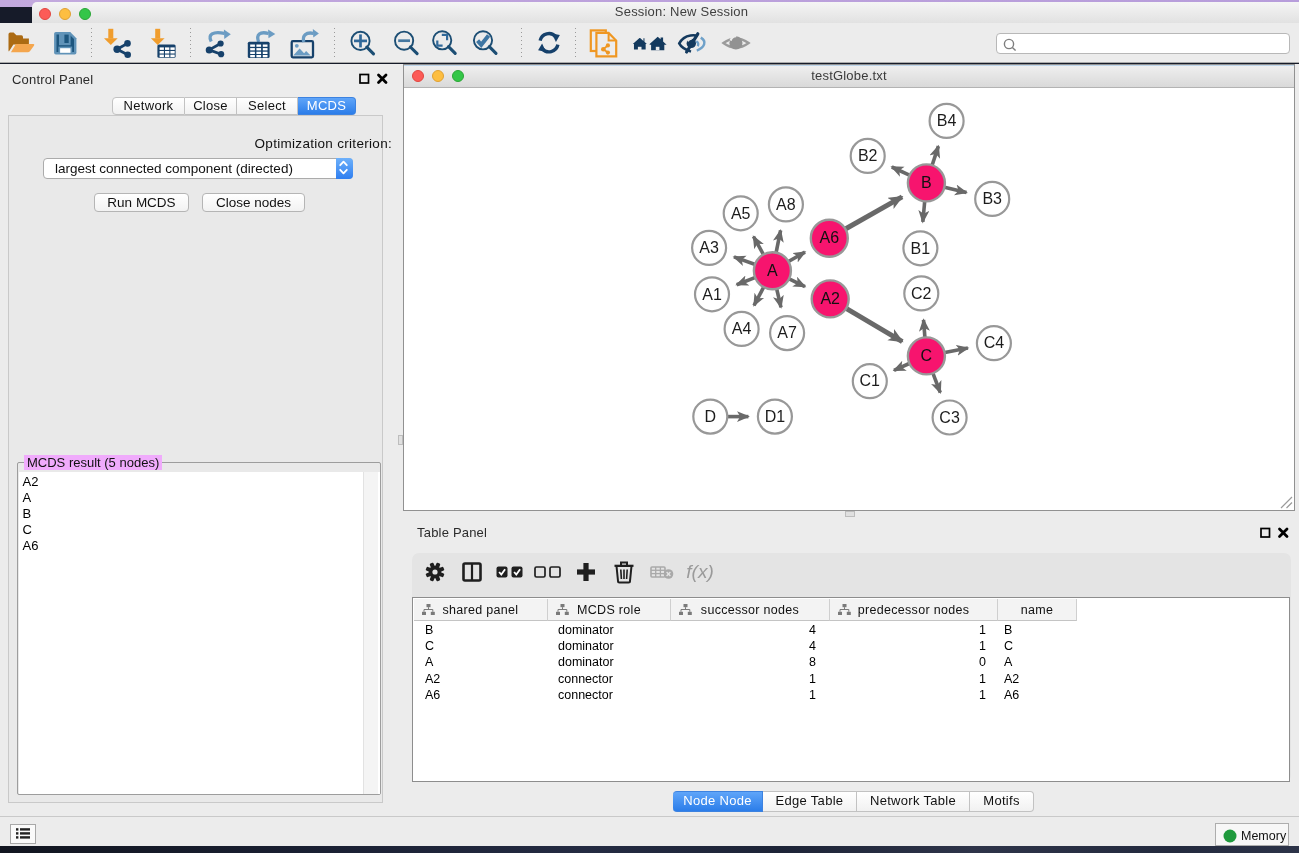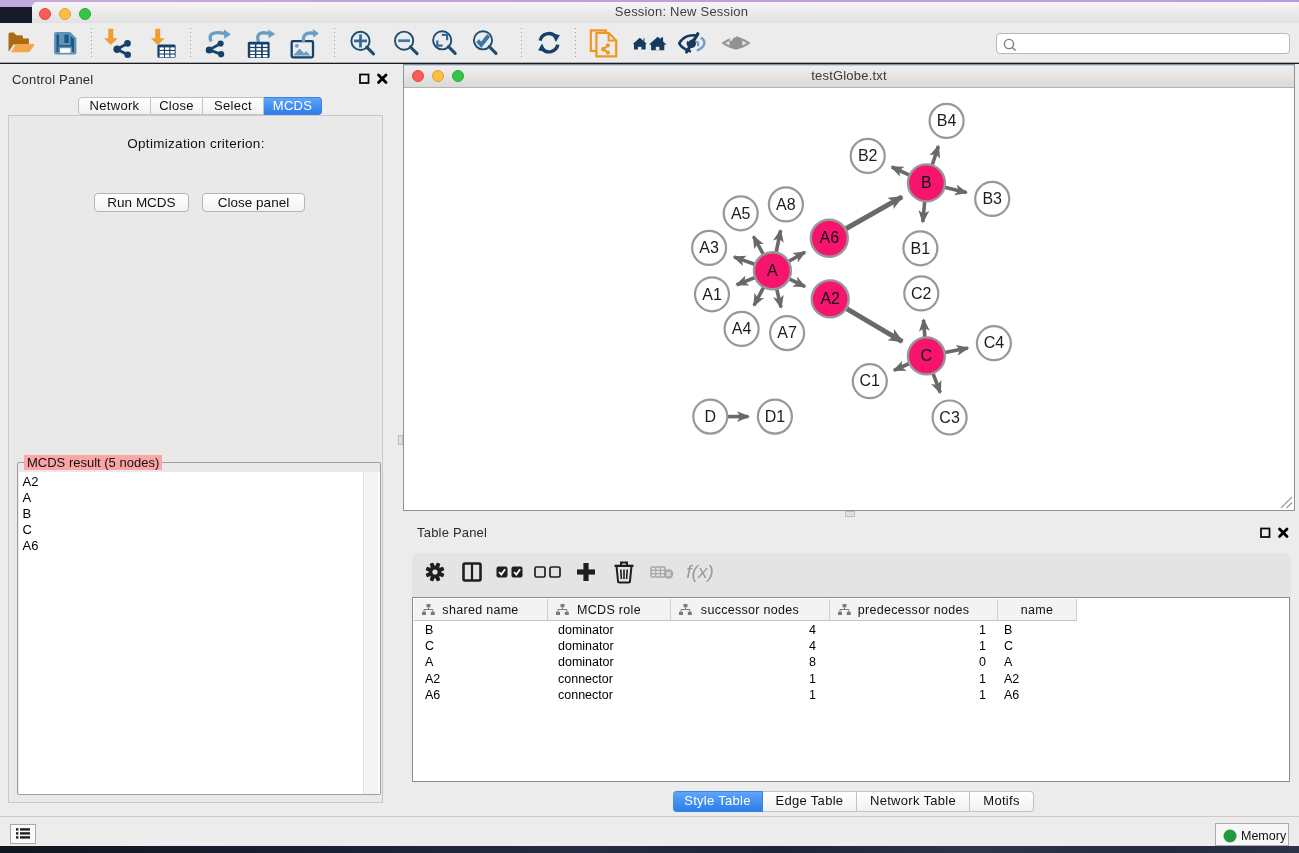--- a/index.html
+++ b/index.html
@@ -19,32 +19,32 @@
   background-image:linear-gradient(#9a9a9a 1.5px, transparent 1.5px); background-size:1px 4px; }
 #search { left:996px; top:10px; width:294px; height:21px; background:#fff;
   border:1px solid #b8b8b8; border-radius:4px; }
 
 #main { left:0; top:64px; width:1299px; height:753px; background:#ececec; }
 
 #cpHead { left:12px; top:8px; font-size:13px; letter-spacing:0.2px; color:#2b2b2b; }
 .tabrow { display:flex; }
 .tab { font-size:13px; letter-spacing:0.3px; color:#111; background:linear-gradient(#ffffff,#f1f1f1); border:1px solid #c2c2c2; border-left:none;
   text-align:center; line-height:16.5px; height:18px; }
-.tab.first { border-left:1px solid #c2c2c2; border-radius:4px 0 0 4px; }
+.tab.first { border-left:1px solid #c2c2c2; border-radius:4px 0 0 4px;margin-left:34px; }
 .tab.sel { background:linear-gradient(#5fa5f9,#2b7de9); color:#fff; border-color:#3c82e0; border-radius:0 4px 4px 0; }
 #cpBox { left:8px; top:50.5px; width:375px; height:688px; background:#e9e9e9; border:1px solid #c9c9c9; }
-#optLabel { top:72px; left:0; width:392px; text-align:center; font-size:13.5px; letter-spacing:0.3px; color:#111; }
+#optLabel { top:72px; left:0; width:392px; text-align:right; font-size:13.5px; letter-spacing:0.3px; color:#111; }
 #combo { left:43px; top:94px; width:310px; height:21px; background:#fff; border:1px solid #ababab; border-radius:4px;
   font-size:13.5px; color:#111; line-height:19px; padding-left:11px; }
 #comboBtn { right:-1px; top:-1px; width:17px; height:21px; border-radius:0 4px 4px 0;
   background:linear-gradient(#6eb1fb,#2e7ef0); }
 .btn { background:linear-gradient(#ffffff,#f2f2f2); border:1px solid #b5b5b5; border-radius:4px;
   font-size:13.5px; color:#111; text-align:center; height:19px; line-height:17px; }
 #fieldset { left:17px; top:397.5px; width:364px; height:333px; border:1px solid #9d9d9d; border-radius:2px; }
-#legend { left:6px; top:-8px; background:#fca5a5; font-size:13px; color:#111; padding:0 3px; }
+#legend { left:6px; top:-8px; background:#f0abfc; font-size:13px; color:#111; padding:0 3px; }
 #mcdsList { left:1px; top:9px; width:361px; height:322px; background:#fff; }
 #mcdsList .li { font-size:13px; color:#000; height:16.2px; line-height:16.2px; padding-left:3.5px; }
 #mcdsList { padding-top:2px; }
 #mcdsScroll { right:2px; top:0; width:15px; height:322px; background:#f4f4f4; border-left:1px solid #e2e2e2; }
 
 #netwin { left:403px; top:0px; width:892px; height:446.5px; background:#fff; border:1px solid #919191; }
 #nettitle { left:0; top:0; width:100%; height:23px; background:linear-gradient(#f0f0f0,#d9d9d9); border-bottom:1px solid #b3b3b3; }
 #nettitle .title { width:100%; text-align:center; font-size:13px; letter-spacing:0.2px; color:#3a3a3a; line-height:22px; }
 .grip { right:1px; bottom:1px; width:13px; height:13px; }
 
@@ -196,22 +196,30 @@
     <path d="M20.5 2 L28 9.5 M28 2 L20.5 9.5" stroke="#000" stroke-width="2.8" stroke-linecap="round"></path>
   </svg>
   <div class="abs tabrow" style="left:78px; top:33px;">
     <div class="tab first" style="width:73px">Network</div>
     <div class="tab" style="width:52px">Close</div>
     <div class="tab" style="width:61px">Select</div>
     <div class="tab sel" style="width:58px">MCDS</div>
   </div>
   <div class="abs" id="cpBox"></div>
   <div class="abs" id="optLabel">Optimization criterion:</div>
+  <div class="abs" id="combo">largest connected component (directed)
+    <div class="abs" id="comboBtn">
+      <svg width="15" height="19" viewBox="0 0 15 19">
+        <path d="M4.2 7.2 L7.5 3.6 L10.8 7.2" fill="none" stroke="#fff" stroke-width="1.8" stroke-linecap="round" stroke-linejoin="round"></path>
+        <path d="M4.2 11.8 L7.5 15.4 L10.8 11.8" fill="none" stroke="#fff" stroke-width="1.8" stroke-linecap="round" stroke-linejoin="round"></path>
+      </svg>
+    </div>
+  </div>
   <div class="abs btn" style="left:94px; top:128.5px; width:95px;">Run MCDS</div>
-  <div class="abs btn" style="left:202px; top:128.5px; width:103px;">Close panel</div>
+  <div class="abs btn" style="left:202px; top:128.5px; width:103px;">Close nodes</div>
   <div class="abs" id="fieldset">
     <div class="abs" id="legend">MCDS result (5 nodes)</div>
     <div class="abs" id="mcdsList">
       <div class="li">A2</div>
         <div class="li">A</div>
         <div class="li">B</div>
         <div class="li">C</div>
         <div class="li">A6</div>
       <div class="abs" id="mcdsScroll"></div>
     </div>
@@ -369,21 +377,21 @@
 
     <div class="abs hcell" style="left:1px;   width:134px;">
         <svg class="abs" style="left:8px;top:5px" width="13" height="12" viewBox="0 0 13 12">
 <g fill="#7a7a7a">
             <rect x="4.5" y="0" width="4" height="3.2"></rect>
             <rect x="0" y="7.8" width="4" height="3.2"></rect>
             <rect x="8.8" y="7.8" width="4" height="3.2"></rect>
           </g>
 <path d="M6.5,3.2 L6.5,5.5 M2,7.8 L2,5.5 L10.8,5.5 L10.8,7.8" fill="none" stroke="#7a7a7a" stroke-width="1"></path>
         </svg>
-        <span>shared name</span>
+        <span>shared panel</span>
       </div>
     <div class="abs hcell" style="left:135px; width:123px;">
         <svg class="abs" style="left:8px;top:5px" width="13" height="12" viewBox="0 0 13 12">
 <g fill="#7a7a7a">
             <rect x="4.5" y="0" width="4" height="3.2"></rect>
             <rect x="0" y="7.8" width="4" height="3.2"></rect>
             <rect x="8.8" y="7.8" width="4" height="3.2"></rect>
           </g>
 <path d="M6.5,3.2 L6.5,5.5 M2,7.8 L2,5.5 L10.8,5.5 L10.8,7.8" fill="none" stroke="#7a7a7a" stroke-width="1"></path>
         </svg>
@@ -447,21 +455,21 @@
 <div class="trow abs" style="left:0;top:64.8px;width:876px;">
 <span class="tc" style="left:11px">A6</span>
 <span class="tc" style="left:144px">connector</span>
 <span class="tc" style="left:330px;width:72px;text-align:right">1</span>
 <span class="tc" style="left:500px;width:72px;text-align:right">1</span>
 <span class="tc" style="left:590px">A6</span>
         </div>
     </div>
   </div>
   <div class="abs tabrow" style="left:673px; top:727px;">
-    <div class="btab first" style="width:90px; background:linear-gradient(#5fa5f9,#2b7de9); color:#fff; border-color:#3c82e0; border-radius:4px 0 0 4px;">Style Table</div>
+    <div class="btab first" style="width:90px; background:linear-gradient(#5fa5f9,#2b7de9); color:#fff; border-color:#3c82e0; border-radius:4px 0 0 4px;">Node Node</div>
     <div class="btab" style="width:94px">Edge Table</div>
     <div class="btab" style="width:113px">Network Table</div>
     <div class="btab" style="width:64px; border-radius:0 4px 4px 0;">Motifs</div>
   </div>
 </div>
 
 <div class="abs" id="statusbar">
   <div class="abs" id="listbtn">
     <svg width="24" height="17" viewBox="0 0 24 17">
       <g fill="#222">

